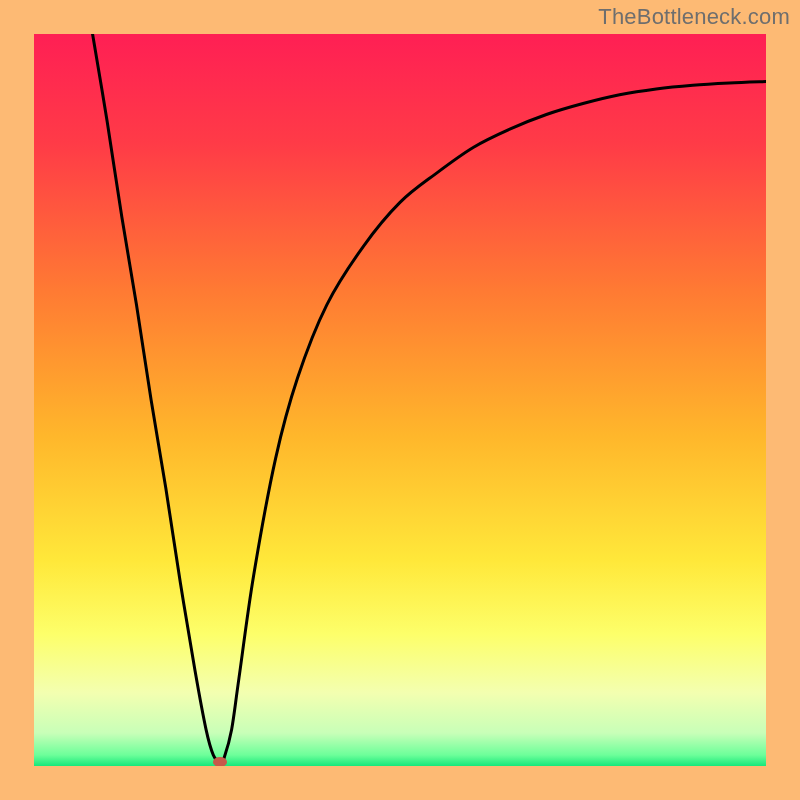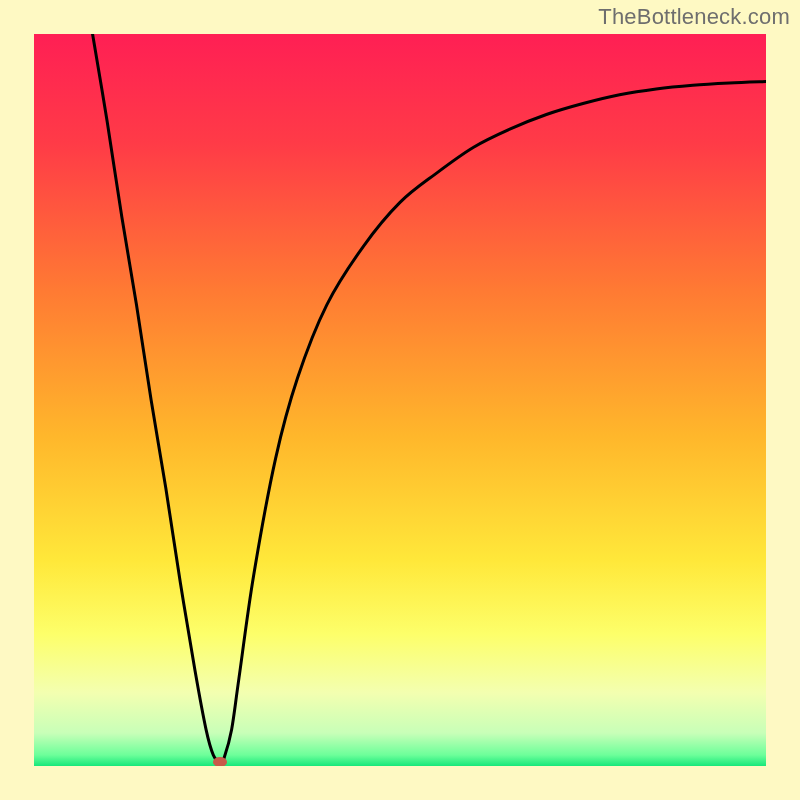--- a/index.html
+++ b/index.html
@@ -8,21 +8,21 @@
     width: 800px;
     height: 800px;
     background: #ffffff;
     font-family: Arial, Helvetica, sans-serif;
     overflow: hidden;
   }
   .frame {
     position: relative;
     width: 800px;
     height: 800px;
-    background: #fef9c3;
+    background: #fdba74;
     box-sizing: border-box;
   }
   .watermark {
     position: absolute;
     top: 4px;
     right: 10px;
     color: #6e6e6e;
     font-size: 22px;
     font-weight: 400;
     letter-spacing: 0.2px;

